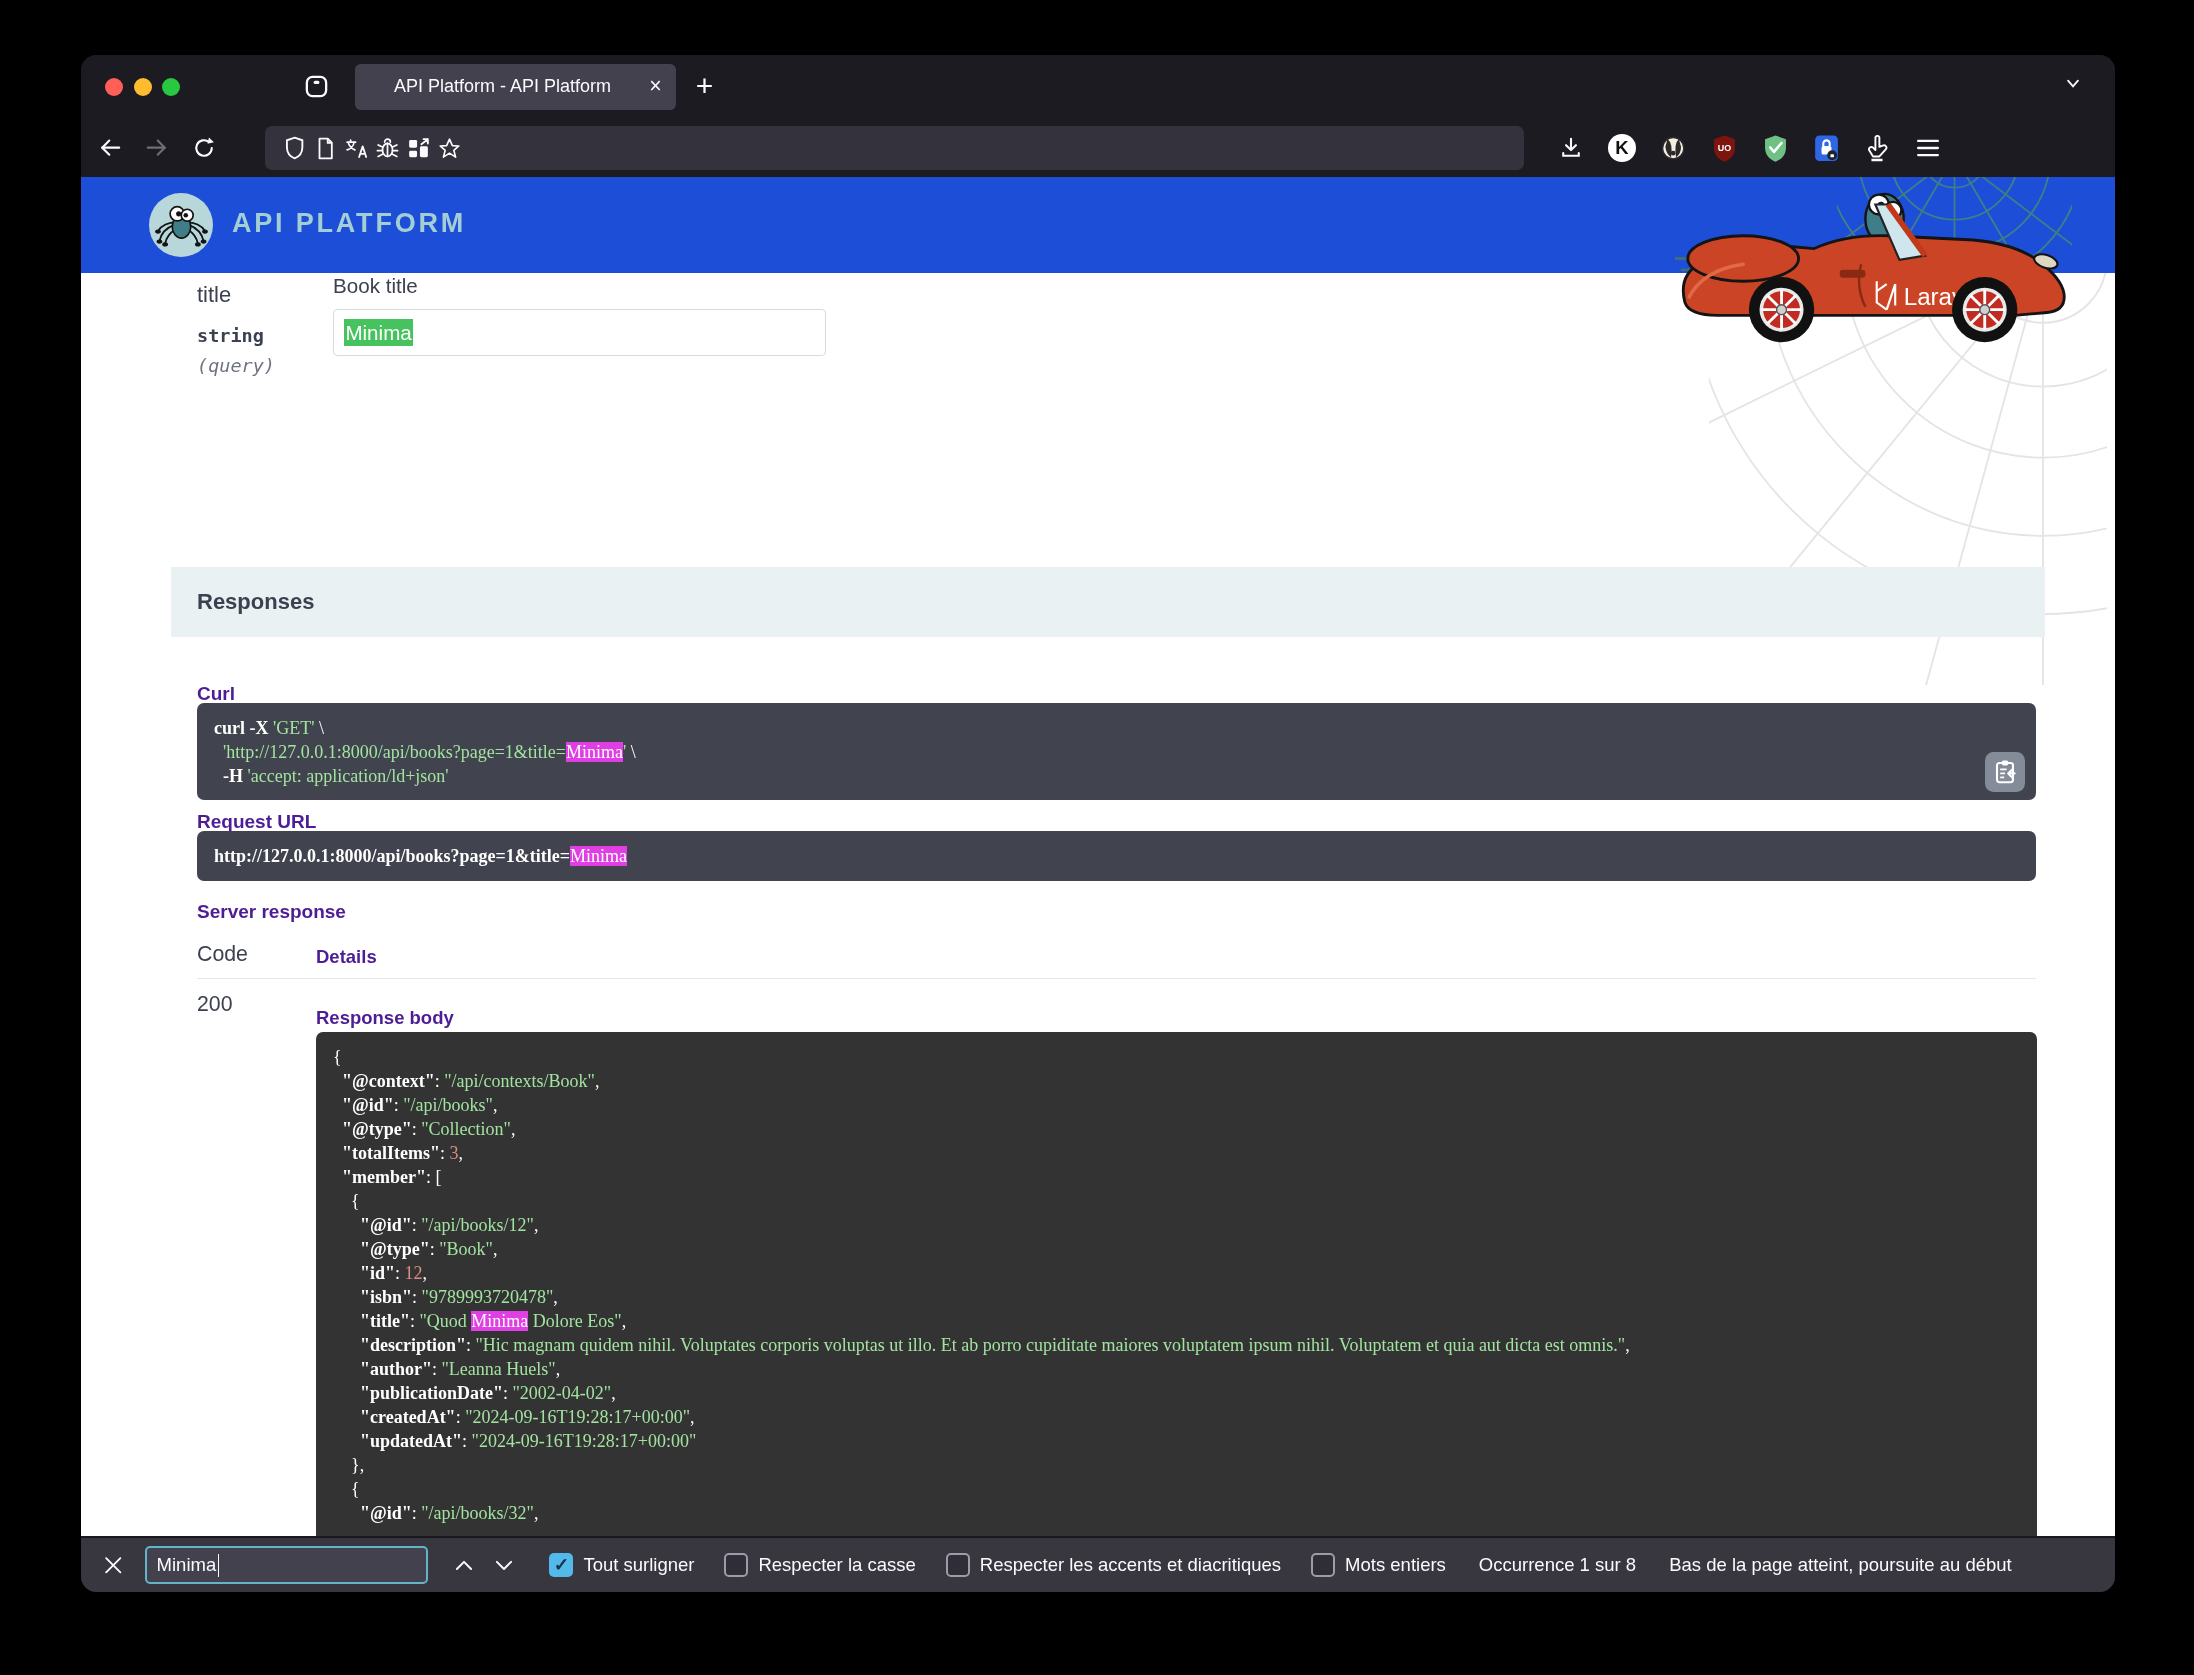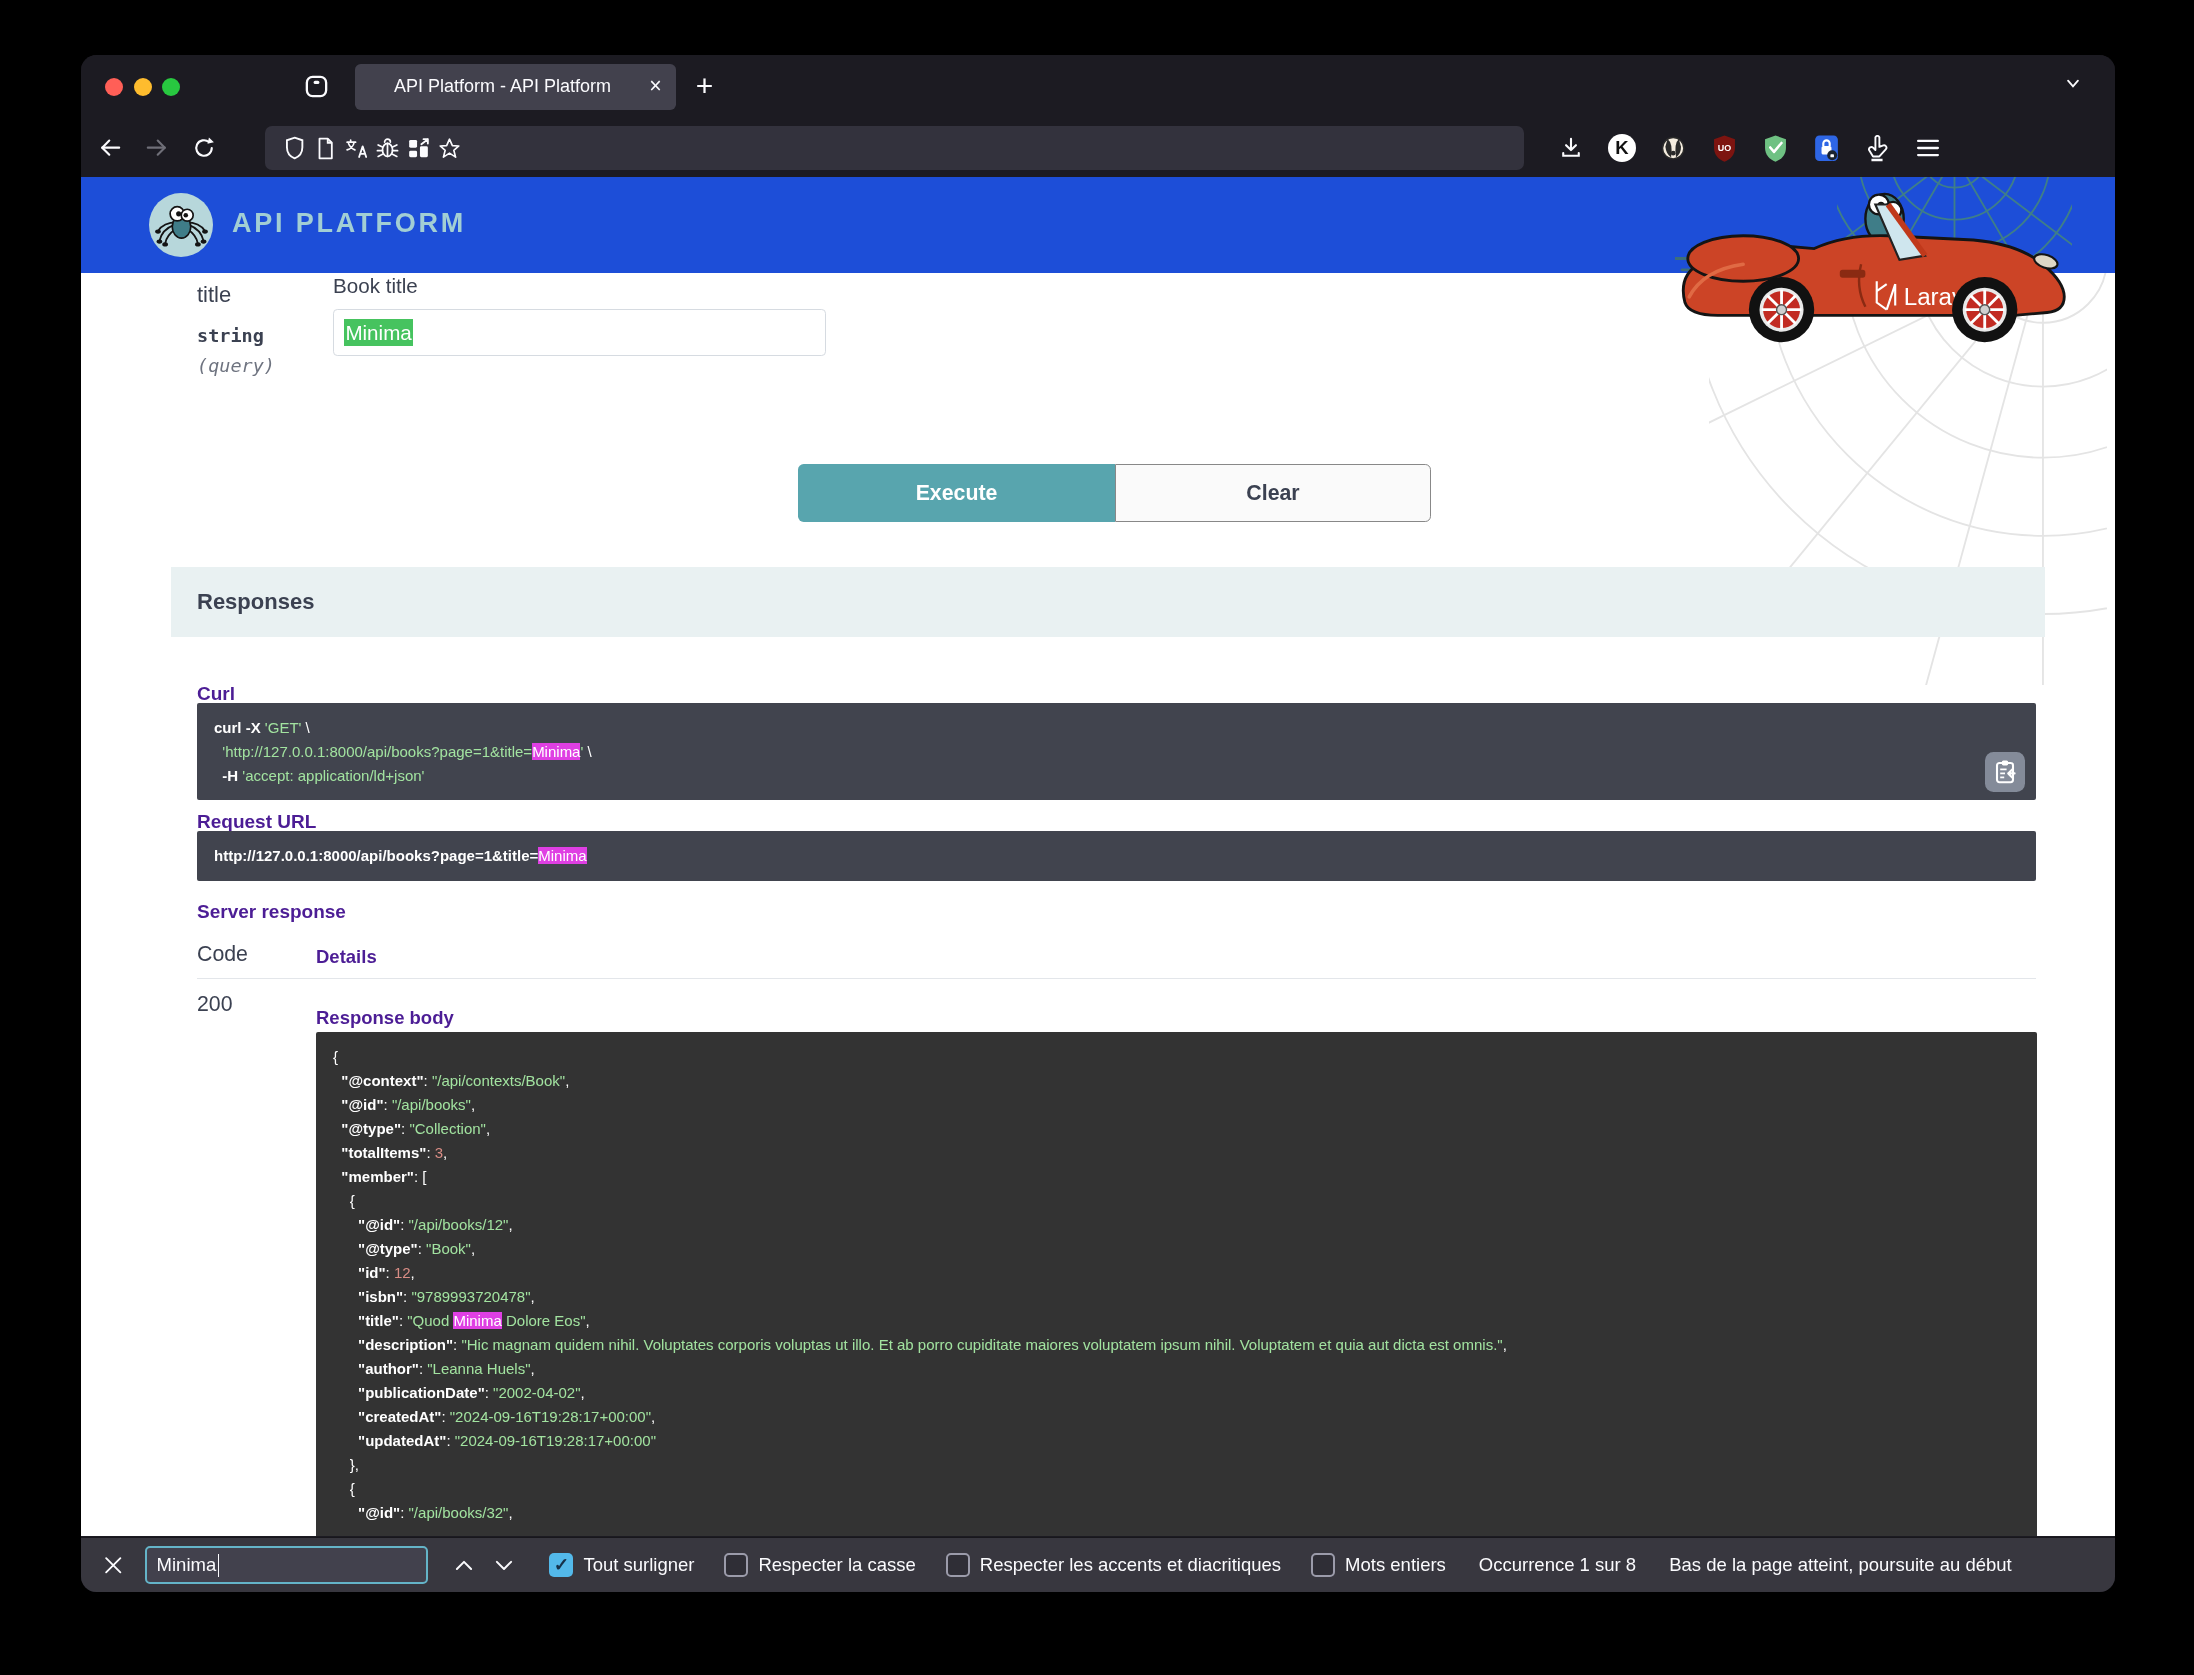--- a/index.html
+++ b/index.html
@@ -49,22 +49,22 @@
                border-radius:4.3px;box-sizing:border-box;background:#fff;display:flex;align-items:center;padding-left:10px;font-size:20.6px;}
   .hl-green{background:#46c35f;color:#fff;padding:1.4px 1.4px;}
   .btnrow{position:absolute;left:717px;top:287px;display:flex;}
   .btn{height:58px;display:flex;align-items:center;justify-content:center;font-size:21.3px;font-weight:bold;box-sizing:border-box;}
   .btn-execute{width:317px;background:#58a5ae;color:#fff;border-radius:5.7px 0 0 5.7px;}
   .btn-clear{width:316px;background:#fafafa;color:#3b4151;border:1.4px solid #888;border-radius:0 5.7px 5.7px 0;}
   .resp-strip{position:absolute;left:90px;top:390px;width:1874px;height:70px;background:#e9f1f2;
               display:flex;align-items:center;}
   .resp-strip .h{margin-left:26px;font-size:22px;font-weight:bold;color:#3b4151;}
   .sec-label{position:absolute;font-size:19px;font-weight:bold;color:#4c1d95;}
-  .codeblock{position:absolute;background:#41444e;border-radius:2px;padding:12.8px 17px;box-sizing:border-box;
-             font-family:Liberation Sans, sans-serif;font-size:15px;line-height:24px;}
+  .codeblock{position:absolute;background:#41444e;border-radius:7px;padding:12.8px 17px;box-sizing:border-box;
+             font-family:Liberation Serif, serif;font-size:18px;line-height:24px;}
   .curlblock{left:116px;top:526px;width:1839px;height:97px;}
   .requrlblock{left:116px;top:654px;width:1839px;height:50px;}
   .respblock{left:235px;top:855px;width:1721px;background:#333333;min-height:555px;}
   .code-line{white-space:pre-wrap;word-break:break-word;color:#fff;}
   .tk-k{color:#fff;font-weight:bold;}
   .tk-p{color:#fff;}
   .tk-s{color:#a2e3a0;}
   .tk-n{color:#d98d85;}
   .tk-hm{background:#df3fe3;color:#fff;}
   .copybtn{position:absolute;right:11.4px;bottom:8.5px;width:40px;height:40px;border-radius:8.5px;
@@ -348,24 +348,20 @@
     </div>
 
     <div class="lbl param-name">title</div>
     <div class="lbl param-type">string</div>
     <div class="lbl param-in">(query)</div>
     <div class="lbl field-label">Book title</div>
     <div class="title-input">
       <span class="hl-green">Minima</span>
     </div>
 
-    <div class="btnrow">
-      <div class="btn btn-execute">Execute</div>
-      <div class="btn btn-clear">Clear</div>
-    </div>
 
     <div class="resp-strip">
       <div class="h">Responses</div>
     </div>
 
     <div class="sec-label" style="left:116px;top:506px;">Curl</div>
     <div class="codeblock curlblock">
       <div class="copybtn">
         <svg width="24" height="25.6" viewBox="0 0 30 32">
             <rect x="5" y="5" width="20" height="24" rx="3" fill="none" stroke="#fff" stroke-width="2.6"></rect>

